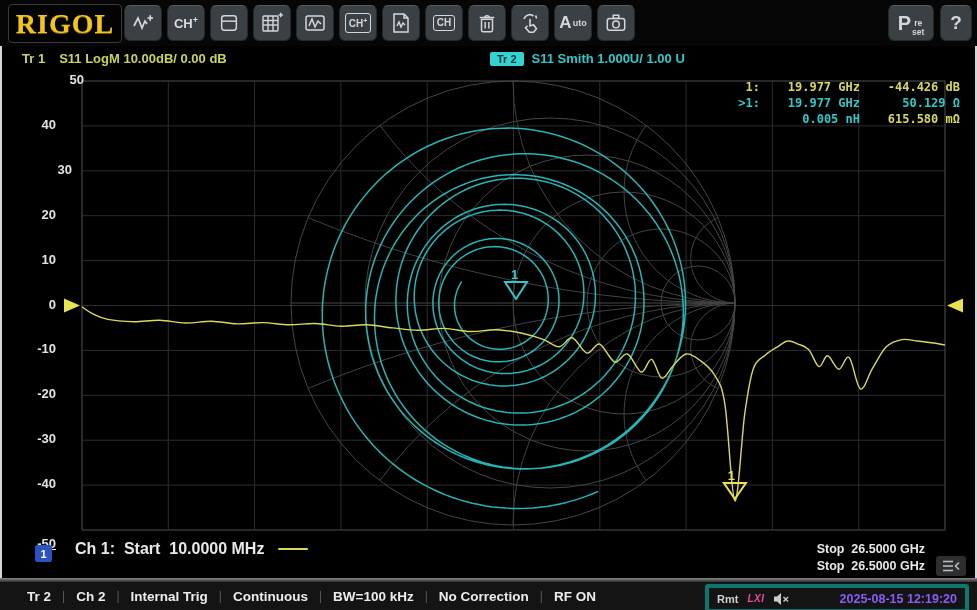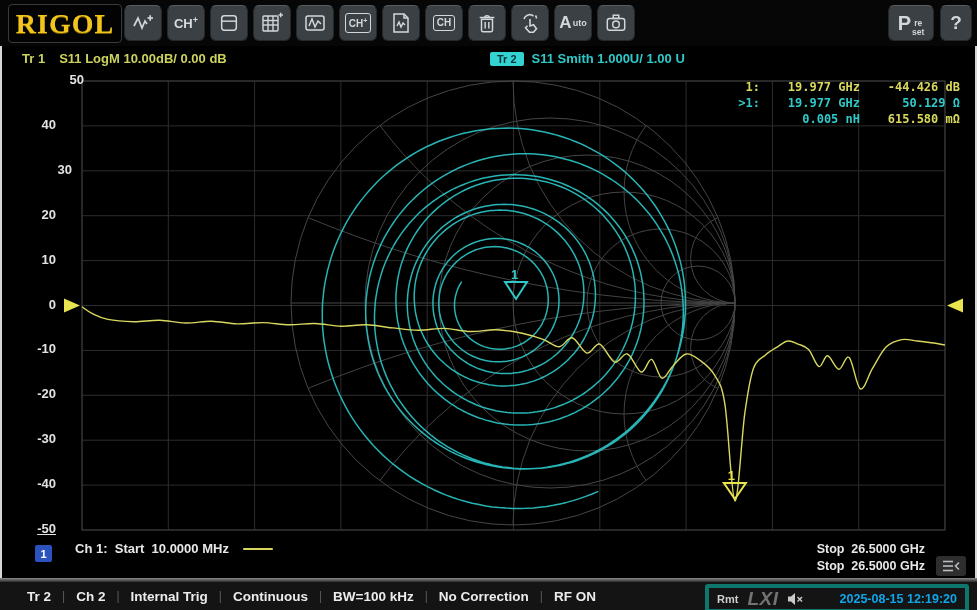--- a/index.html
+++ b/index.html
@@ -37,39 +37,39 @@
   .plot-svg{position:absolute;left:0;top:0;}
   .ylab{position:absolute;width:56px;text-align:right;color:#e2e2e2;font-size:13px;font-weight:bold;}
   .readout{position:absolute;left:705px;top:79px;display:grid;grid-template-columns:55px 100px 100px;
            font-family:"DejaVu Sans Mono", monospace;font-size:12px;font-weight:bold;line-height:16px;}
   .readout span{text-align:right;white-space:pre;}
   .cy{color:#d8d85c;} .cc{color:#2fc9c9;}
   
   .chan-badge{position:absolute;left:35px;top:545px;width:17px;height:17px;background:#2b53c0;border-radius:2px;
               color:#fff;font-size:11px;font-weight:bold;display:flex;align-items:center;justify-content:center;}
   .legend-rows{position:absolute;left:75px;top:540px;}
-  .leg-row{height:17px;display:flex;align-items:center;color:#e8e8e8;font-size:13px;font-weight:bold;white-space:pre;}
+  .leg-row{height:17px;display:flex;align-items:center;color:#e8e8e8;font-size:16px;font-weight:bold;white-space:pre;}
   .leg-line{display:inline-block;width:30px;height:2px;margin-left:14px;border-radius:1px;}
   .stop-col{position:absolute;right:52px;top:540px;text-align:right;color:#e8e8e8;font-size:12.5px;font-weight:bold;}
   .stop-col div{height:17px;display:flex;align-items:center;justify-content:flex-end;white-space:pre;}
   .menu-btn{position:absolute;right:11px;top:556px;width:30px;height:20px;background:#2e2e2e;border-radius:3px;
             display:flex;align-items:center;justify-content:center;cursor:pointer;}
   
   .status-ridge{position:absolute;left:0;top:578px;width:977px;height:4px;
                 background:linear-gradient(#8a8a8a,#2d2d2d);}
   .statusbar{position:absolute;left:0;top:582px;width:977px;height:28px;background:#141414;
              display:flex;align-items:center;}
   .status-items{display:flex;align-items:center;margin-left:16px;}
   .st-item{color:#ececec;font-size:13.5px;font-weight:bold;padding:0 11px;cursor:pointer;}
   .st-sep{color:#5a5a5a;font-size:12px;}
   .status-right{position:absolute;right:8px;top:2px;height:21px;border:4px solid #0f766e;border-radius:3px;
                 display:flex;align-items:center;padding:0 8px;gap:9px;min-width:240px;justify-content:flex-start;}
   .rmt{color:#cfcfcf;font-size:11px;font-weight:bold;}
-  .lxi{color:#737373;font-size:19px;font-weight:bold;font-style:italic;letter-spacing:0.5px;}
-  .dt{color:#0ea5e9;font-size:12.5px;font-weight:bold;margin-left:auto;}
+  .lxi{color:#ec4899;font-size:10px;font-weight:bold;font-style:italic;letter-spacing:0.5px;}
+  .dt{color:#8b5cf6;font-size:12.5px;font-weight:bold;margin-left:auto;}
 </style>
 </head>
 <body>
 
 <div class="screen">
 
   <svg class="plot-svg" id="plot-svg" width="977" height="610">
       <g stroke="#2d2d2d" stroke-width="1" fill="none">
         <line x1="82" y1="81" x2="945" y2="81"></line>
         <line x1="82" y1="81" x2="82" y2="530"></line>
@@ -256,21 +256,21 @@
       <span class="ylab" style="top: 72px; left: 0px; padding-left: 28px;">50</span>
       <span class="ylab" style="top: 110px; left: 0px; margin-top: 7px;">40</span>
       <span class="ylab" style="top: 161.8px; left: 0px; padding-left: 16px;">30</span>
       <span class="ylab" style="top: 206.7px; left: 0px;">20</span>
       <span class="ylab" style="top: 251.6px; left: 0px;">10</span>
       <span class="ylab" style="top: 296.5px; left: 0px;">0</span>
       <span class="ylab" style="top: 341.4px; left: 0px;">-10</span>
       <span class="ylab" style="top: 386.3px; left: 0px;">-20</span>
       <span class="ylab" style="top: 431.2px; left: 0px;">-30</span>
       <span class="ylab" style="top: 476.1px; left: 0px;">-40</span>
-      <span class="ylab" style="top: 521px; left: 0px; text-decoration: underline;">-50</span>
+      <span class="ylab" style="top: 536px; left: 0px; text-decoration: underline;">-50</span>
     </div>
 
   <div class="readout" id="readout">
       <span class="cy">1:</span>
       <span class="cy">19.977 GHz</span>
       <span class="cy">-44.426 dB</span>
       <span class="cc">&gt;1:</span>
       <span class="cc">19.977 GHz</span>
       <span class="cc">50.129 Ω</span>
       <span class="cc"></span>

